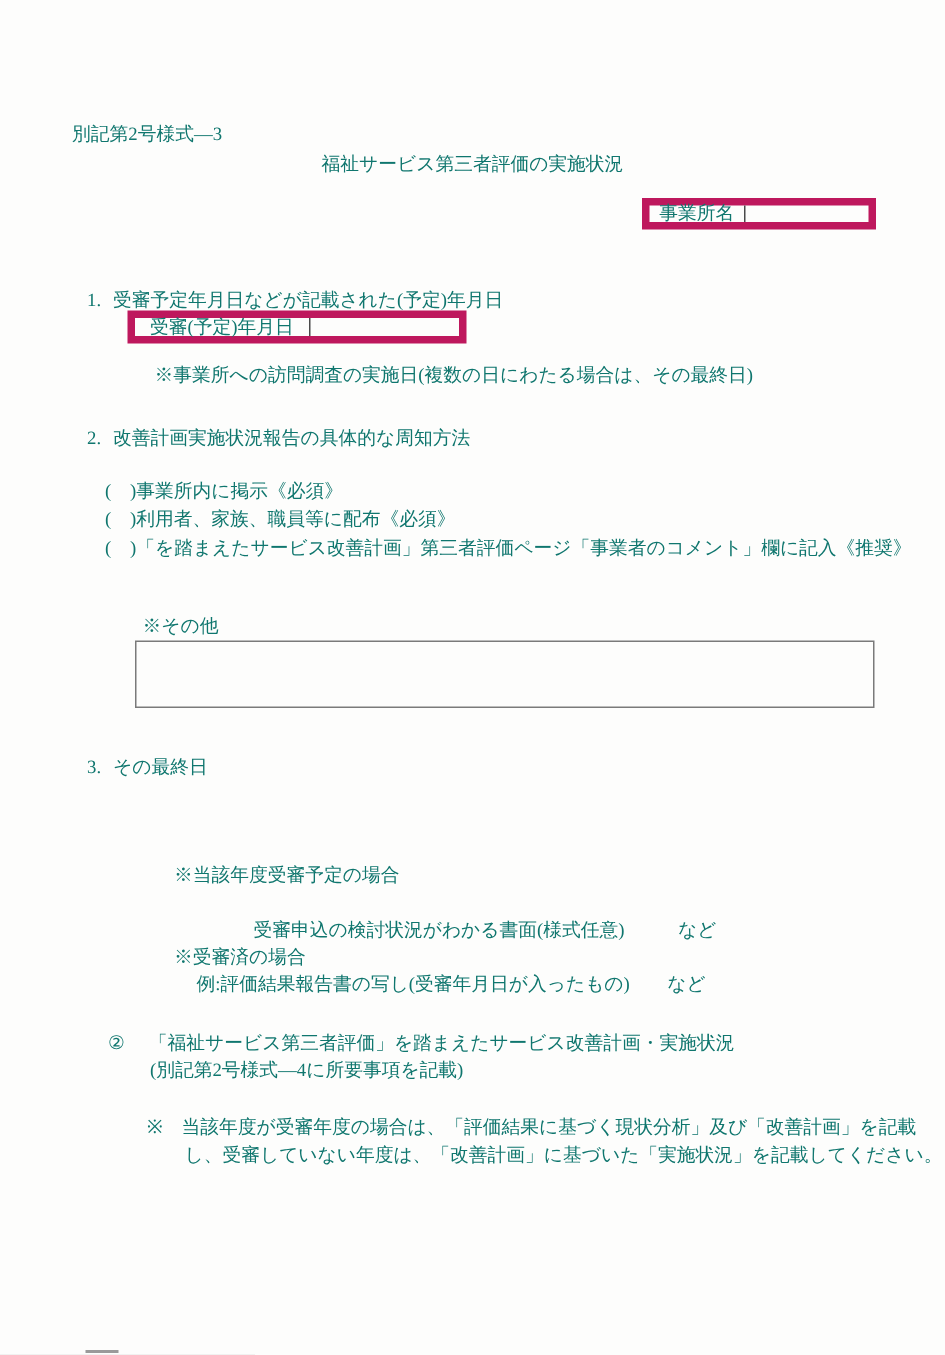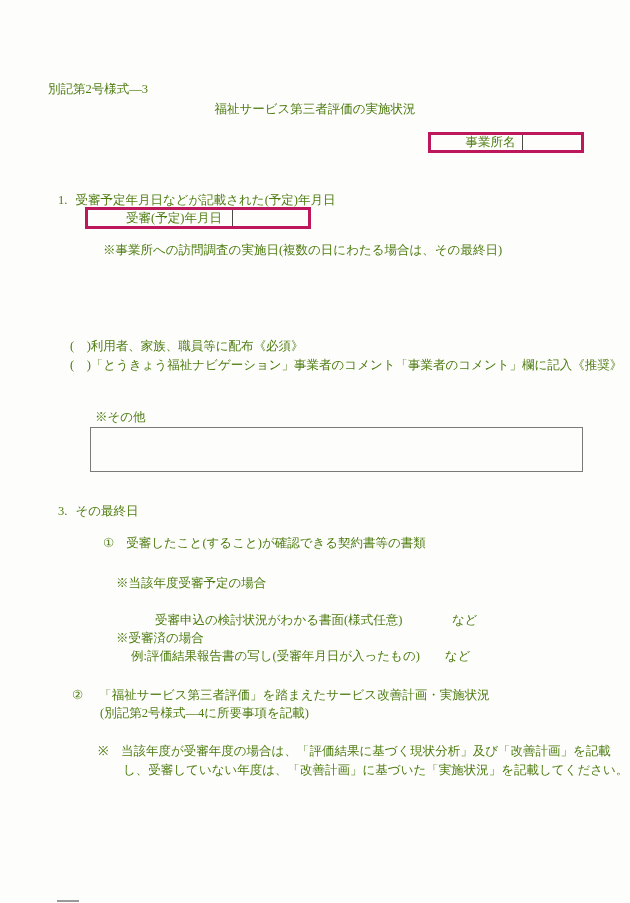--- a/index.html
+++ b/index.html
@@ -3,30 +3,30 @@
 <meta charset="utf-8">
 <style>
   html,body{margin:0;padding:0;background:#e8e8e8;}
   .page{
     position:relative;
     width:630px;height:903px;
     margin:0 auto;
     background:#fdfdfc;
     font-family:"Liberation Serif","DejaVu Serif",serif;
     font-size:12.5px;
-    color:#4d7c0f;
+    color:#0f766e;
     overflow:hidden;
   }
   .abs{position:absolute;white-space:nowrap;line-height:1.15;}
   .center{left:0;width:630px;text-align:center;}
   .num{display:inline-block;}
   .gap-sm{margin-left:8px;}
   .gap-md{margin-left:12px;}
   
-  .ftable{position:absolute;display:flex;box-sizing:border-box;border:3px solid #be185d;background:#fdfdfc;padding-left:28px;}
+  .ftable{position:absolute;display:flex;box-sizing:border-box;border:5px solid #be185d;background:#fdfdfc;}
   .ftable .cell{box-sizing:border-box;display:flex;align-items:center;justify-content:center;}
   .ftable .cell + .cell{border-left:1px solid #4a4a4a;}
   .office-table{left:428px;top:132px;width:156px;height:21px;}
   .office-table .label{width:63px;}
   .office-table .value{flex:1;}
   .date-table{left:85px;top:207px;width:226px;height:22px;}
   .date-table .label{width:116px;}
   .date-table .value{flex:1;}
   .other-box{
     position:absolute;left:90px;top:427px;width:493px;height:45px;
@@ -51,41 +51,44 @@
     <span class="num">1.</span><span class="gap-sm">受審予定年月日などが記載された(予定)年月日</span>
   </div>
 
   <div class="ftable date-table">
     <div class="cell label">受審(予定)年月日</div>
     <div class="cell value"></div>
   </div>
 
   <div class="abs" style="left:103px;top:243px">※事業所への訪問調査の実施日(複数の日にわたる場合は、その最終日)</div>
 
+  <div class="abs" style="left:58px;top:285px">
+    <span class="num">2.</span><span class="gap-sm">改善計画実施状況報告の具体的な周知方法</span>
+  </div>
 
+  <div class="abs" style="left:70px;top:320px">
+    <span>(　)</span><span>事業所内に掲示《必須》</span>
+  </div>
   <div class="abs" style="left:70px;top:339px">
     <span>(　)</span><span>利用者、家族、職員等に配布《必須》</span>
   </div>
   <div class="abs" style="left:70px;top:358px">
-    <span>(　)</span><span>「とうきょう福祉ナビゲーション」事業者のコメント「事業者のコメント」欄に記入《推奨》</span>
+    <span>(　)</span><span>「を踏まえたサービス改善計画」第三者評価ページ「事業者のコメント」欄に記入《推奨》</span>
   </div>
 
   <div class="abs" style="left:95px;top:410px">※その他</div>
   <div class="other-box"></div>
 
   <div class="abs" style="left:58px;top:504px">
     <span class="num">3.</span><span class="gap-sm">その最終日</span>
   </div>
 
-  <div class="abs" style="left:103px;top:536px">
-    <span>①</span><span class="gap-md">受審したこと(すること)が確認できる契約書等の書類</span>
-  </div>
 
   <div class="abs" style="left:116px;top:576px">※当該年度受審予定の場合</div>
-  <div class="abs" style="left:155px;top:613px">受審申込の検討状況がわかる書面(様式任意)</div>
+  <div class="abs" style="left:169px;top:613px">受審申込の検討状況がわかる書面(様式任意)</div>
   <div class="abs" style="left:452px;top:613px">など</div>
   <div class="abs" style="left:116px;top:631px">※受審済の場合</div>
   <div class="abs" style="left:131px;top:649px">
     <span>例:評価結果報告書の写し(受審年月日が入ったもの)</span><span style="margin-left:25px">など</span>
   </div>
 
   <div class="abs" style="left:72px;top:688px">
     <span>②</span><span style="margin-left:16px">「福祉サービス第三者評価」を踏まえたサービス改善計画・実施状況</span>
   </div>
   <div class="abs" style="left:100px;top:706px">(別記第2号様式―4に所要事項を記載)</div>

